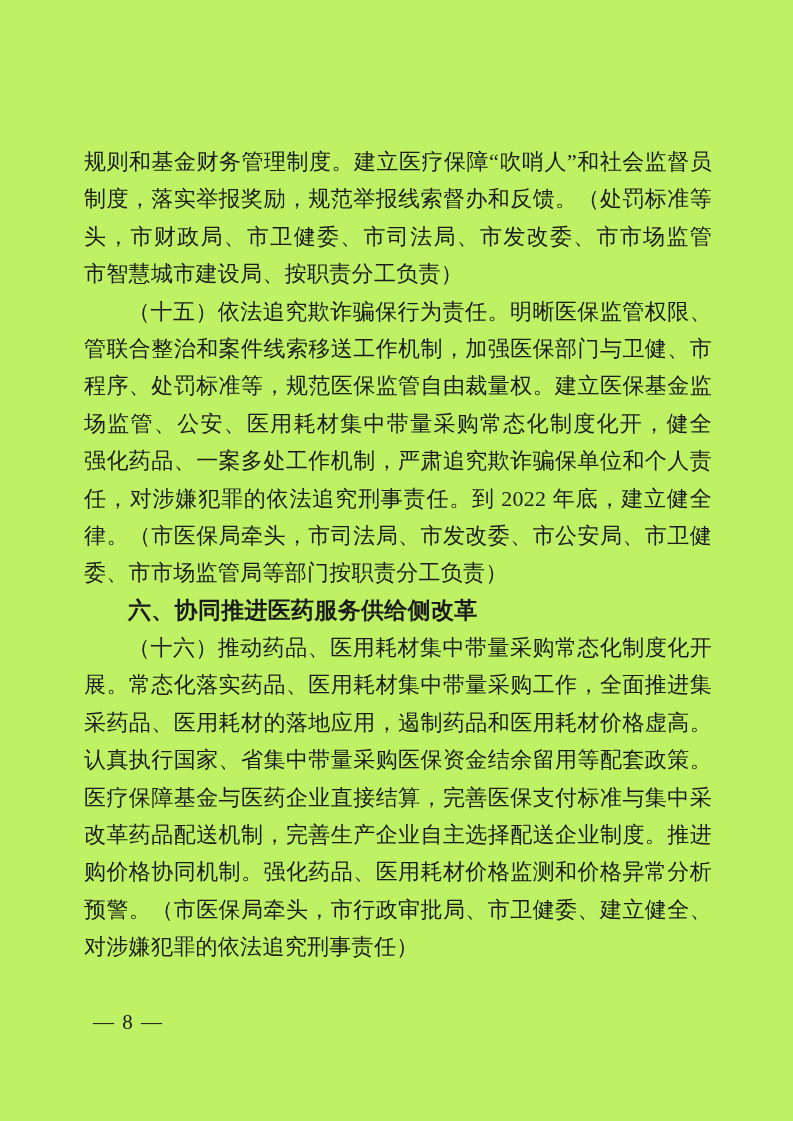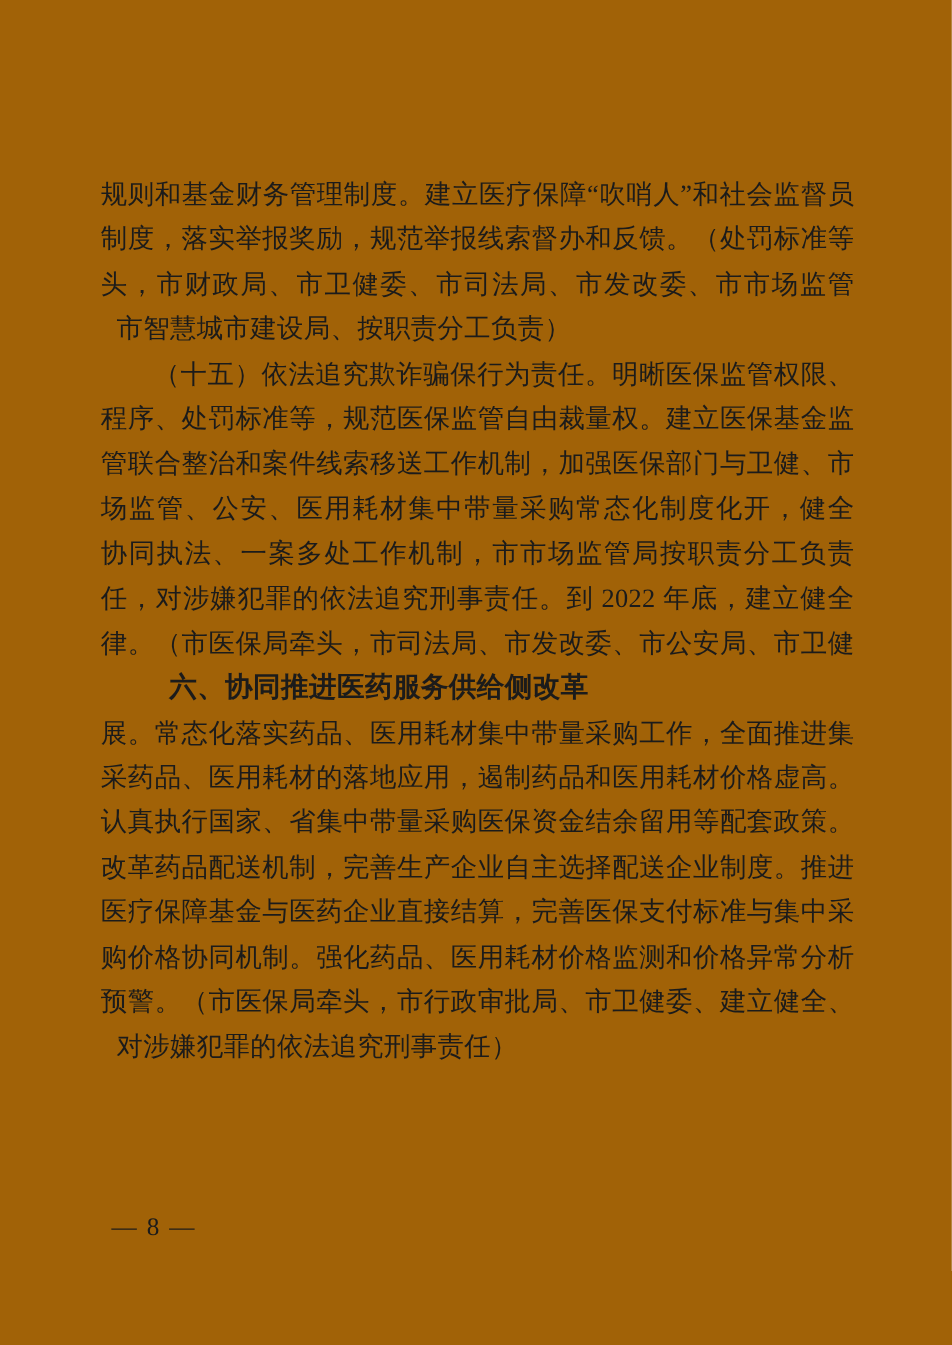--- a/index.html
+++ b/index.html
@@ -11,21 +11,21 @@
     height: 1121px;
     background: #ffffff;
     position: relative;
     overflow: hidden;
     font-family: "Liberation Serif", "DejaVu Serif", serif;
     color: #1b1b1b;
   }
   .page {
     position: absolute;
     inset: 0;
-    background: #a16207;
+    background: #bef264;
   }
   .doc {
     position: absolute;
     left: 84px;
     top: 143px;
     width: 628px;
   }
   .para {
     margin: 0;
     padding: 0;
@@ -35,21 +35,20 @@
     line-height: 37.4px;
     height: 37.4px;
     overflow: hidden;
     text-align: justify;
     text-align-last: justify;
     letter-spacing: 0.3px;
   }
   .line.last {
     text-align: left;
     text-align-last: left;
-    margin-left: 13px;
   }
   .line.indent {
     padding-left: 44px;
   }
   .para.heading .line {
     font-family: "Liberation Sans", "DejaVu Sans", sans-serif;
     font-weight: 700;
     font-size: 23px;
     text-align: center;
     text-align-last: left;
@@ -70,35 +69,37 @@
 <main class="page">
   <div class="doc">
       <div class="para body">
         <div class="line">规则和基金财务管理制度。建立医疗保障“吹哨人”和社会监督员</div>
         <div class="line">制度，落实举报奖励，规范举报线索督办和反馈。（处罚标准等</div>
         <div class="line">头，市财政局、市卫健委、市司法局、市发改委、市市场监管局、</div>
         <div class="line last">市智慧城市建设局、按职责分工负责）</div>
       </div>
       <div class="para body">
         <div class="line indent">（十五）依法追究欺诈骗保行为责任。明晰医保监管权限、</div>
+        <div class="line">管联合整治和案件线索移送工作机制，加强医保部门与卫健、市</div>
         <div class="line">程序、处罚标准等，规范医保监管自由裁量权。建立医保基金监</div>
-        <div class="line">管联合整治和案件线索移送工作机制，加强医保部门与卫健、市</div>
         <div class="line">场监管、公安、医用耗材集中带量采购常态化制度化开，健全</div>
-        <div class="line">协同执法、一案多处工作机制，市市场监管局按职责分工负责</div>
+        <div class="line">强化药品、一案多处工作机制，严肃追究欺诈骗保单位和个人责</div>
         <div class="line">任，对涉嫌犯罪的依法追究刑事责任。到 2022 年底，建立健全</div>
         <div class="line">律。（市医保局牵头，市司法局、市发改委、市公安局、市卫健</div>
+        <div class="line last">委、市市场监管局等部门按职责分工负责）</div>
       </div>
       <div class="para heading">
         <div class="line indent last">六、协同推进医药服务供给侧改革</div>
       </div>
       <div class="para body">
+        <div class="line indent">（十六）推动药品、医用耗材集中带量采购常态化制度化开</div>
         <div class="line">展。常态化落实药品、医用耗材集中带量采购工作，全面推进集</div>
         <div class="line">采药品、医用耗材的落地应用，遏制药品和医用耗材价格虚高。</div>
         <div class="line">认真执行国家、省集中带量采购医保资金结余留用等配套政策。</div>
+        <div class="line">医疗保障基金与医药企业直接结算，完善医保支付标准与集中采</div>
         <div class="line">改革药品配送机制，完善生产企业自主选择配送企业制度。推进</div>
-        <div class="line">医疗保障基金与医药企业直接结算，完善医保支付标准与集中采</div>
         <div class="line">购价格协同机制。强化药品、医用耗材价格监测和价格异常分析</div>
         <div class="line">预警。（市医保局牵头，市行政审批局、市卫健委、建立健全、</div>
         <div class="line last">对涉嫌犯罪的依法追究刑事责任）</div>
       </div>
     </div>
   <div class="footer">— 8 —</div>
 </main>
 
 </body></html>

